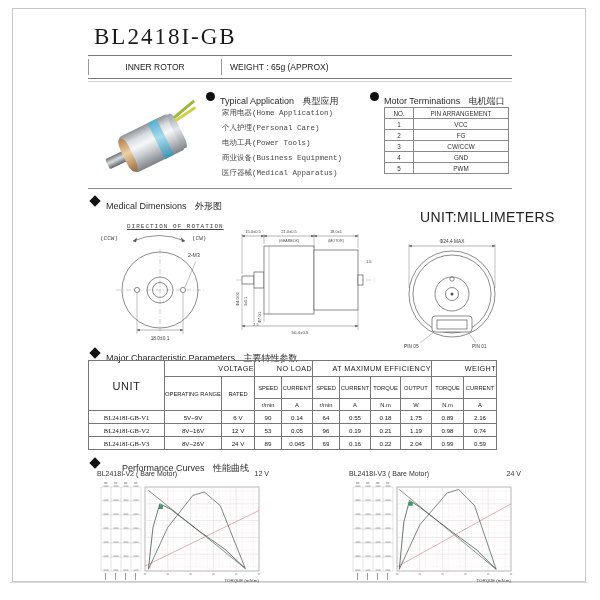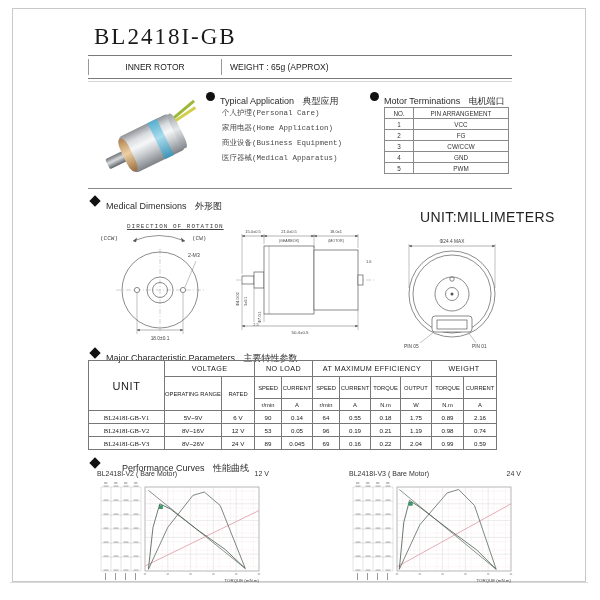--- a/index.html
+++ b/index.html
@@ -44,21 +44,21 @@
   .ol{fill:none;stroke:#5a5a5a;stroke-width:.7;}
   .olf{fill:#fff;stroke:#5a5a5a;stroke-width:.7;}
   .cl{stroke:#999;stroke-width:.45;stroke-dasharray:5 2 1 2;fill:none;}
   .tl{stroke:#777;stroke-width:.45;fill:none;}
   .dim{stroke:#666;stroke-width:.5;fill:none;}
 
   
   .p-table{left:88px;top:360px;font-size:6.2px;color:#222;table-layout:fixed;}
   .p-table td,.p-table th{border:1px solid #777;padding:0;text-align:center;font-weight:normal;
                           overflow:hidden;}
-  .p-table .gh{font-size:7.2px;height:15px;letter-spacing:.4px;}
+  .p-table .gh{font-size:7.2px;height:15px;letter-spacing:.4px;text-align:right;}
   .p-table .sh{font-size:5.8px;height:21px;}
   .p-table .uh{font-size:5.8px;height:11px;}
   .p-table .modelh{font-size:11px;letter-spacing:.6px;}
   .p-table .dr{height:13px;}
   .p-table .mname{font-family:"Liberation Serif","DejaVu Serif",serif;font-size:6.6px;}
 
   .chart-head{display:flex;justify-content:space-between;font-size:7px;color:#333;width:172px;}
 
   
   .photo{left:90px;top:92px;width:112px;height:92px;}
@@ -102,22 +102,23 @@
     <div class="wire2"></div>
   </div>
 </div>
 
 <div class="abs dot" style="left:206px;top:92px;"></div>
 <div class="abs" style="left:220px;top:90px;">
   <span class="h-en">Typical Application</span>
   <span class="h-cn">典型应用</span>
 </div>
 <div class="abs applist">
+  <div>家用电器(Home Application)</div>
   <div>个人护理(Personal Care)</div>
-  <div>家用电器(Home Application)</div>
+  <div>电动工具(Power Tools)</div>
   <div>商业设备(Business Equipment)</div>
   <div>医疗器械(Medical Apparatus)</div>
 </div>
 
 <div class="abs dot" style="left:370px;top:92px;"></div>
 <div class="abs" style="left:384px;top:90px;">
   <span class="h-en">Motor Terminations</span>
   <span class="h-cn">电机端口</span>
 </div>
 <table class="abs mt-table">

